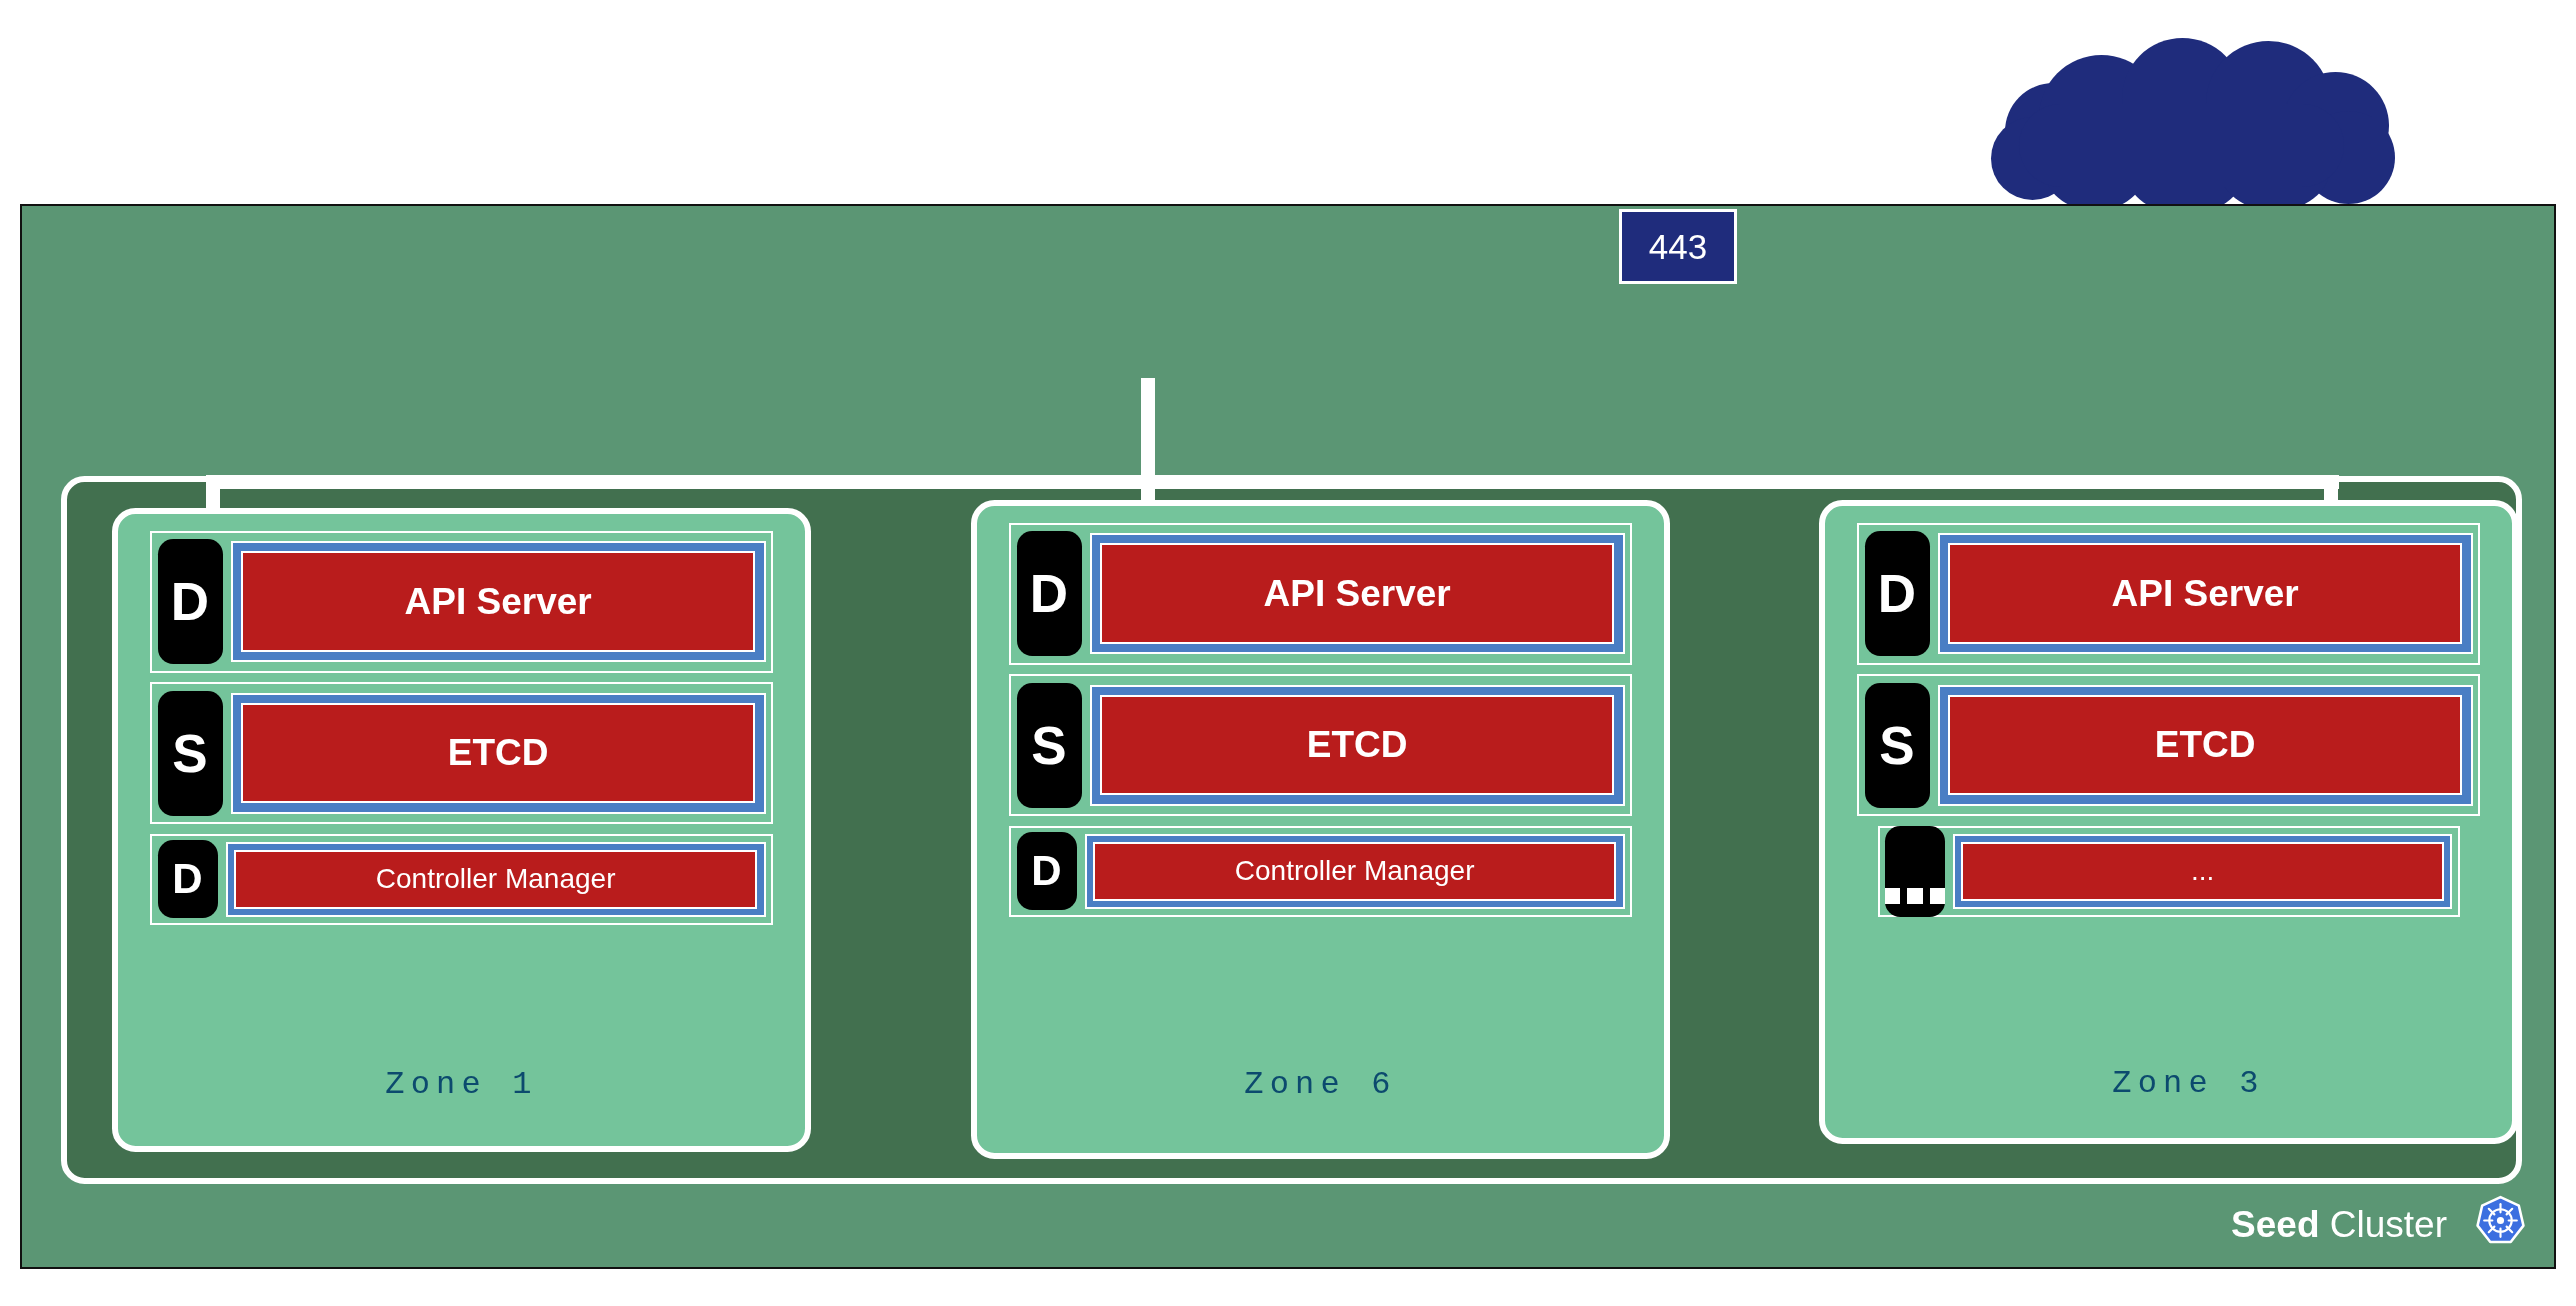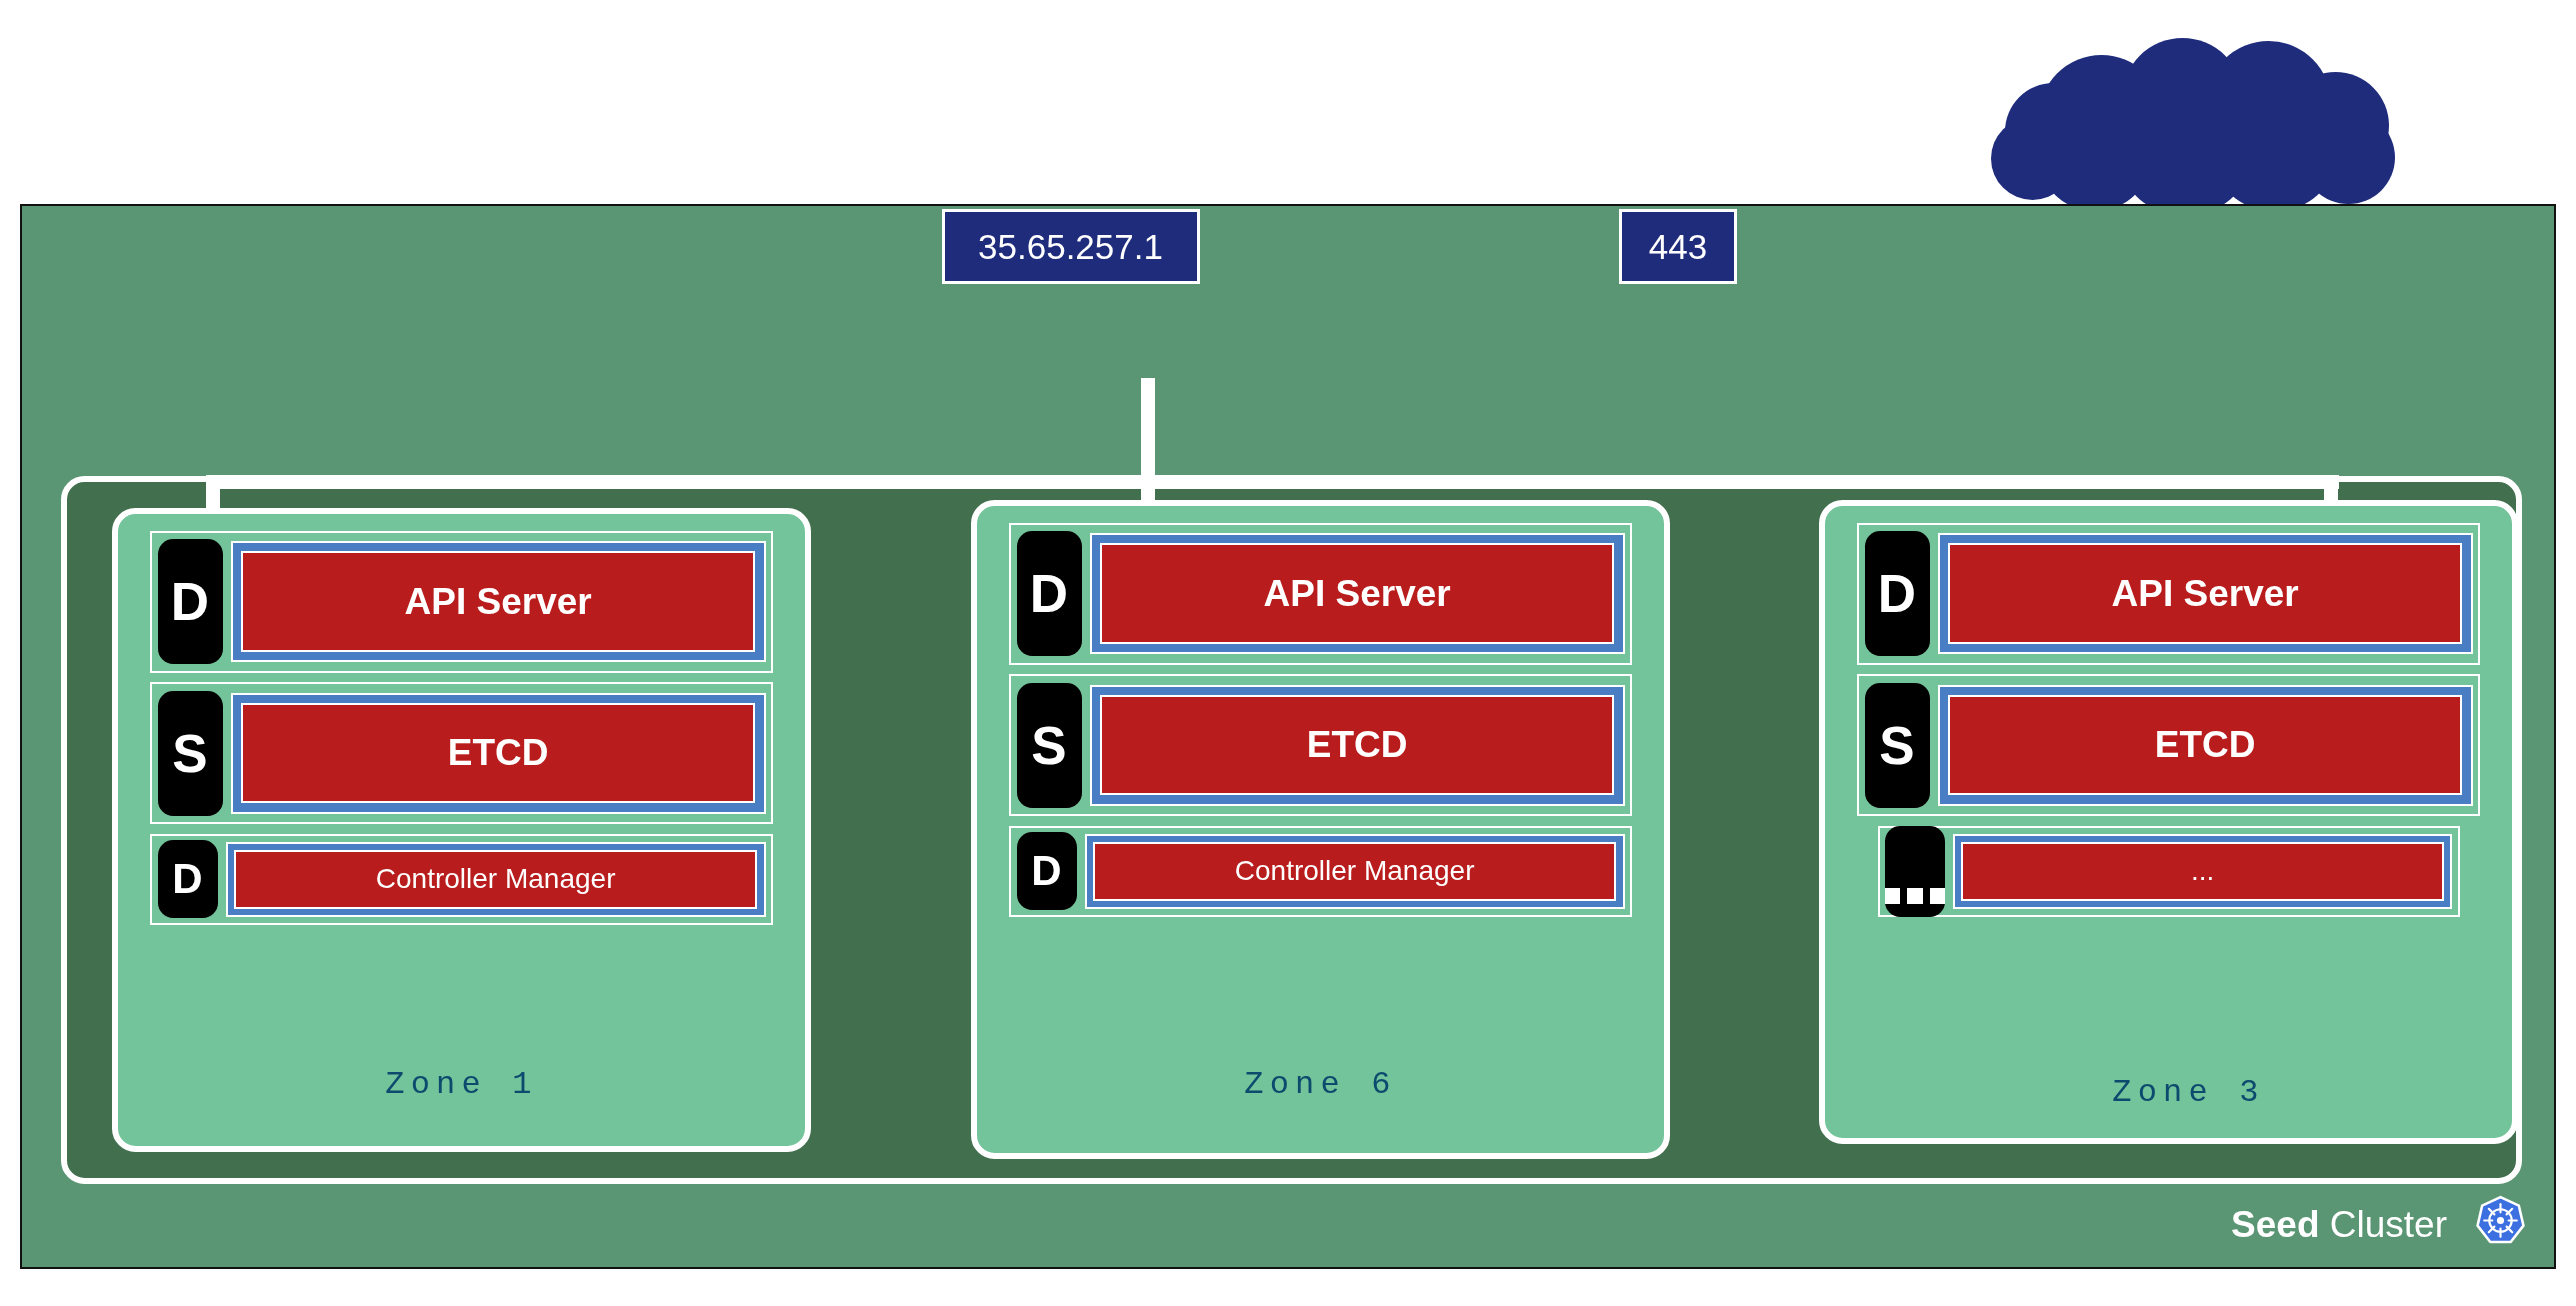--- a/index.html
+++ b/index.html
@@ -183,21 +183,21 @@
               <i></i>
               <i></i>
           </span>
         </div>
         <div class="card" style="height:75px;margin-left:8.3px;padding:6.2px;">
           <div class="card-inner" style="font-size:28px;">...</div>
         </div>
       </div>
 
     </div>
-    <div class="zone-label" style="bottom:27px;margin-left:40px;">Zone 3</div>
+    <div class="zone-label" style="bottom:36px;margin-left:40px;">Zone 3</div>
   </div>
 
   <div id="seed-brand">
     <div class="brand-text">
       <b>Seed</b><span> Cluster</span>
     </div>
     <svg id="k8s-logo" viewBox="0 0 100 100">
       <polygon points="50,4 86,21 95,60 70,92 30,92 5,60 14,21" fill="#3c6fe0" stroke="#ffffff" stroke-width="5" stroke-linejoin="round"></polygon>
       <g stroke="#ffffff" stroke-width="4.2" fill="none" stroke-linecap="round">
         <circle cx="50" cy="50" r="22"></circle>
@@ -210,16 +210,15 @@
         <line x1="73" y1="27" x2="62" y2="38"></line>
         <line x1="38" y1="62" x2="27" y2="73"></line>
       </g>
       <circle cx="50" cy="50" r="7" fill="#ffffff"></circle>
     </svg>
   </div>
 
 </div>
 
 <div id="lb-wrap">
-  <div class="lb-badge" id="lb-ip-badge">35.65.257.1</div>
   <div class="lb-badge" id="lb-port-badge">443</div>
 </div>
 
 
 </body></html>

